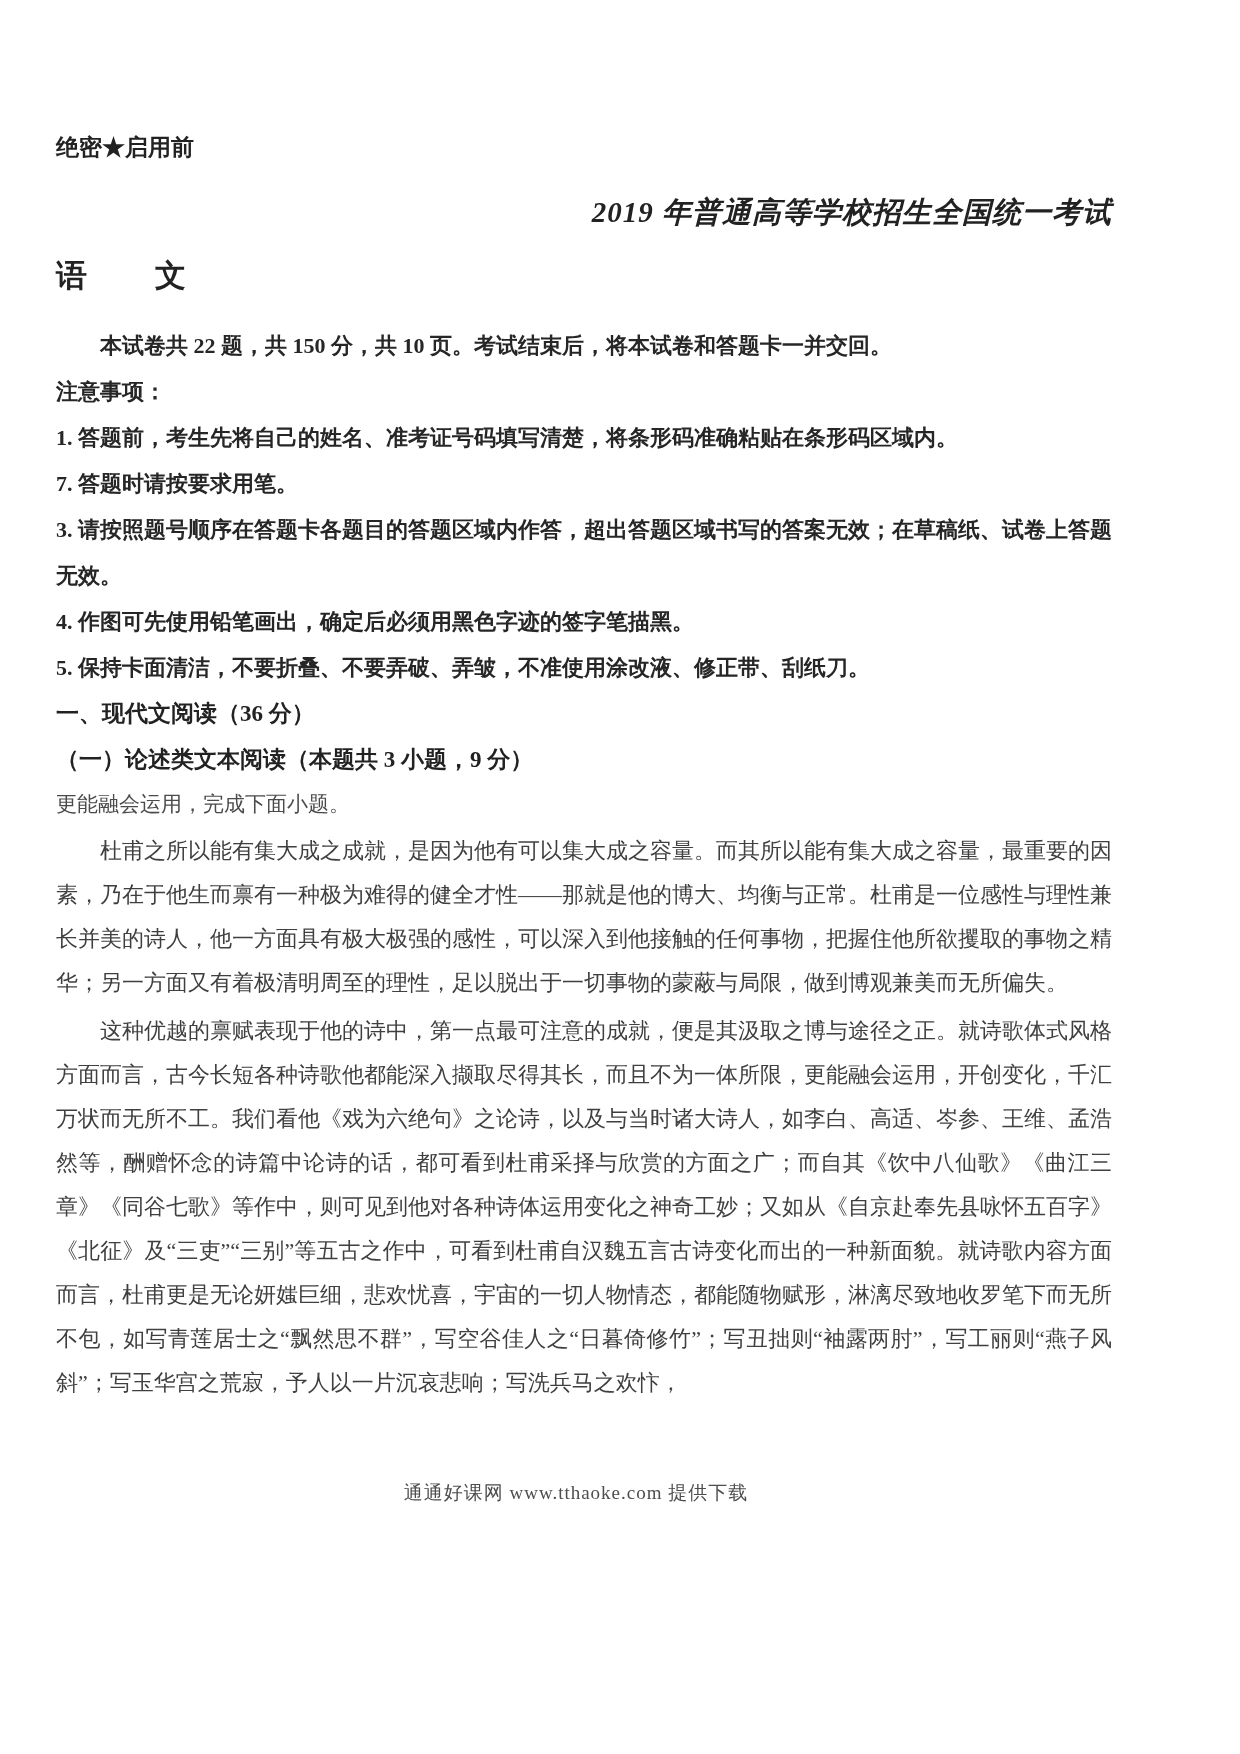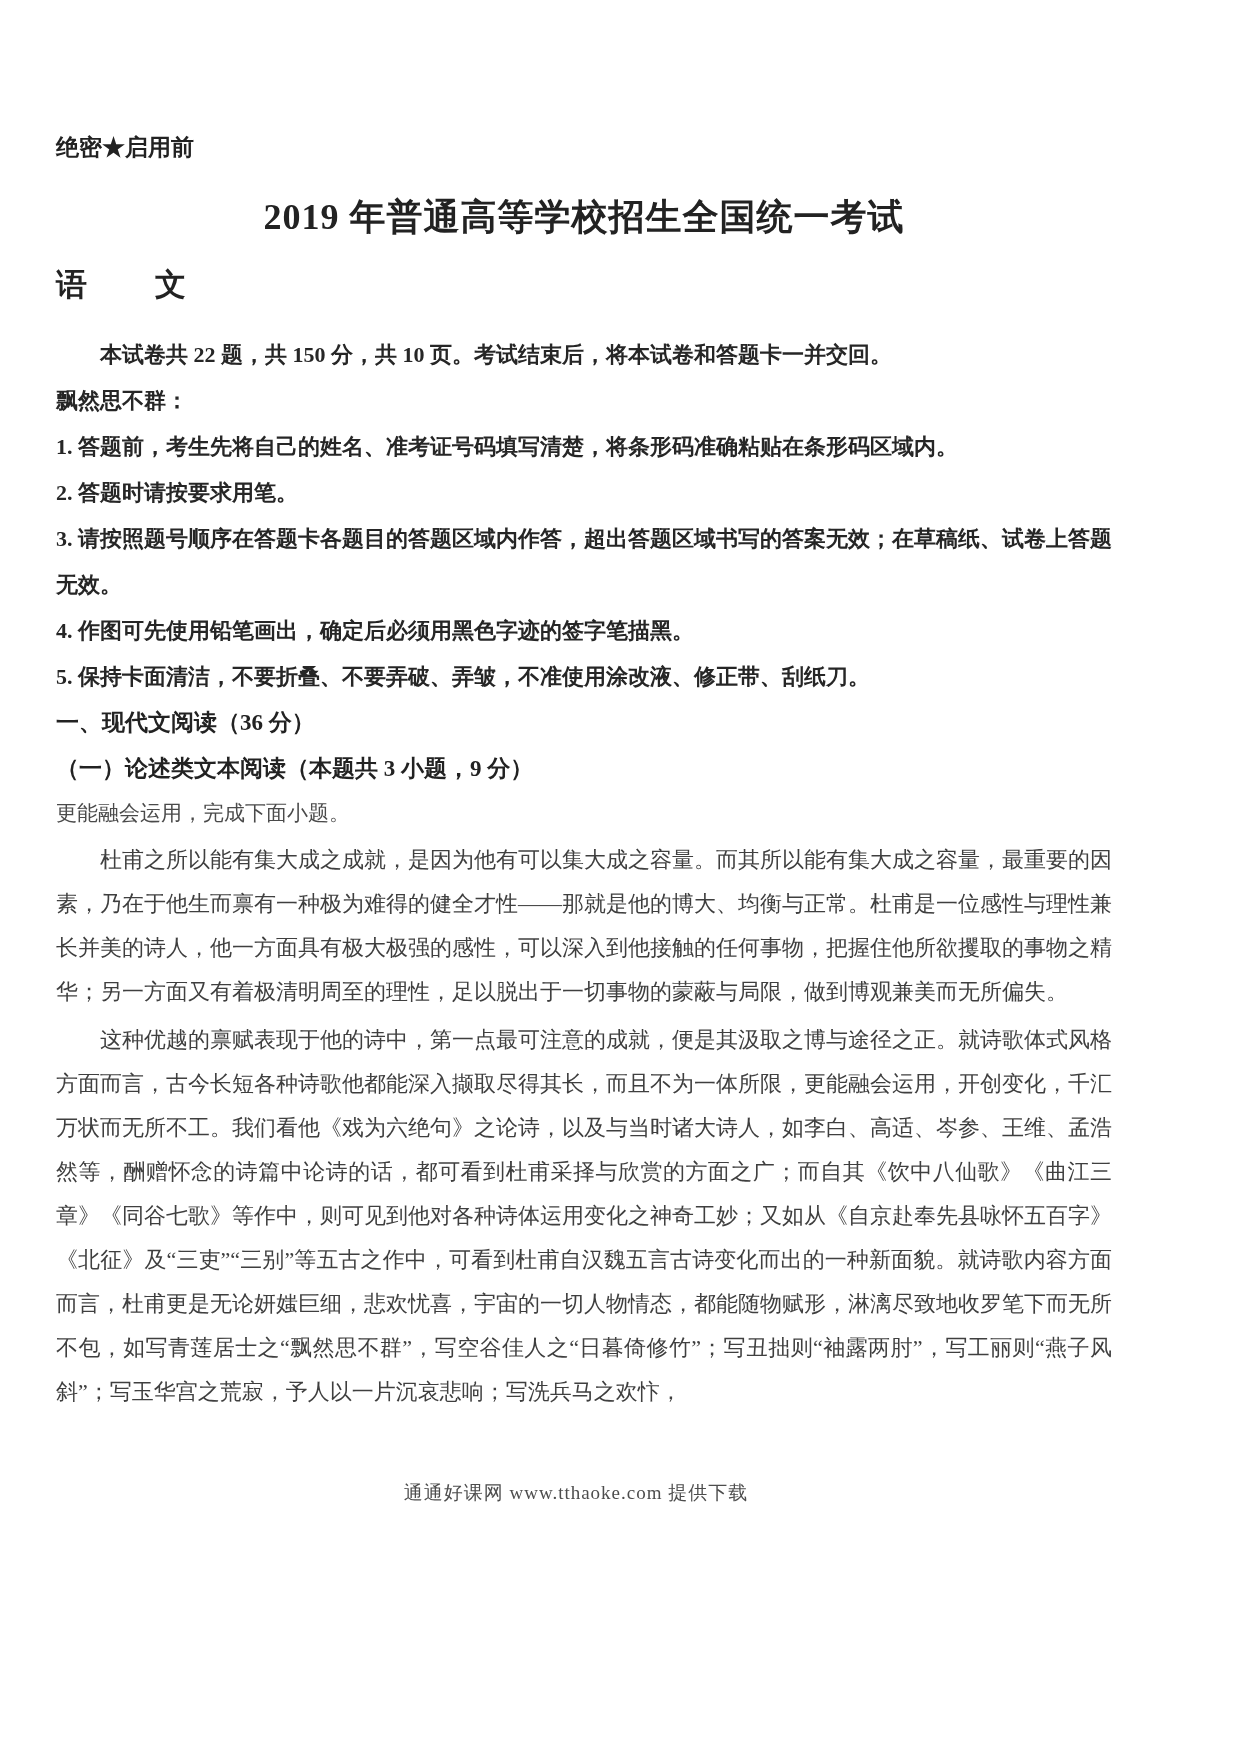--- a/index.html
+++ b/index.html
@@ -17,26 +17,27 @@
     width: 1240px;
     height: 1754px;
     padding: 132px 128px 0 56px;
   }
   .classification {
     font-size: 23px;
     font-weight: bold;
     color: #222222;
   }
   .title {
-    text-align: center;
-    font-size: 36px;
+    text-align: right;
+    font-size: 29px;
     font-weight: bold;
     color: #222222;
     margin-top: 30px;
     letter-spacing: 1px;
+    font-style: italic;
   }
   .subject {
     text-align: left;
     font-size: 31px;
     font-weight: bold;
     color: #222222;
     margin-top: 22px;
     letter-spacing: 2px;
   }
   .intro {
@@ -102,25 +103,25 @@
 <div class="page">
 
   <div class="classification">绝密★启用前</div>
 
   <div class="title">2019 年普通高等学校招生全国统一考试</div>
 
   <div class="subject">语　　文</div>
 
   <p class="intro">本试卷共 22 题，共 150 分，共 10 页。考试结束后，将本试卷和答题卡一并交回。</p>
 
-  <div class="notice-heading">飘然思不群：</div>
+  <div class="notice-heading">注意事项：</div>
 
   <div>
     <div class="notice-item">1. 答题前，考生先将自己的姓名、准考证号码填写清楚，将条形码准确粘贴在条形码区域内。</div>
-    <div class="notice-item">2. 答题时请按要求用笔。</div>
+    <div class="notice-item">7. 答题时请按要求用笔。</div>
     <div class="notice-item">3. 请按照题号顺序在答题卡各题目的答题区域内作答，超出答题区域书写的答案无效；在草稿纸、试卷上答题无效。</div>
     <div class="notice-item">4. 作图可先使用铅笔画出，确定后必须用黑色字迹的签字笔描黑。</div>
     <div class="notice-item">5. 保持卡面清洁，不要折叠、不要弄破、弄皱，不准使用涂改液、修正带、刮纸刀。</div>
   </div>
 
   <div class="section-heading">一、现代文阅读（36 分）</div>
 
   <div class="subsection-heading">（一）论述类文本阅读（本题共 3 小题，9 分）</div>
 
   <div class="instruction">更能融会运用，完成下面小题。</div>

